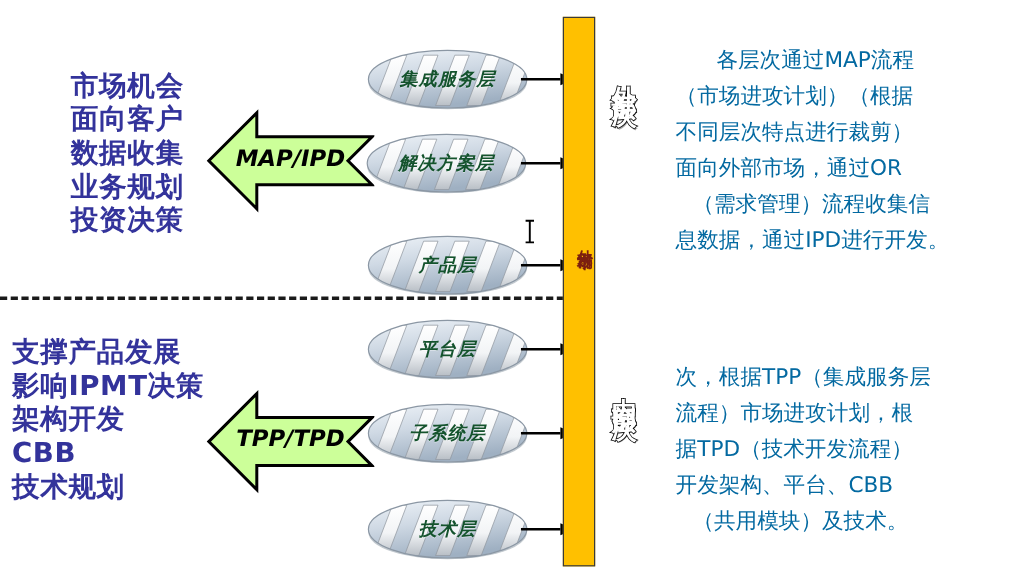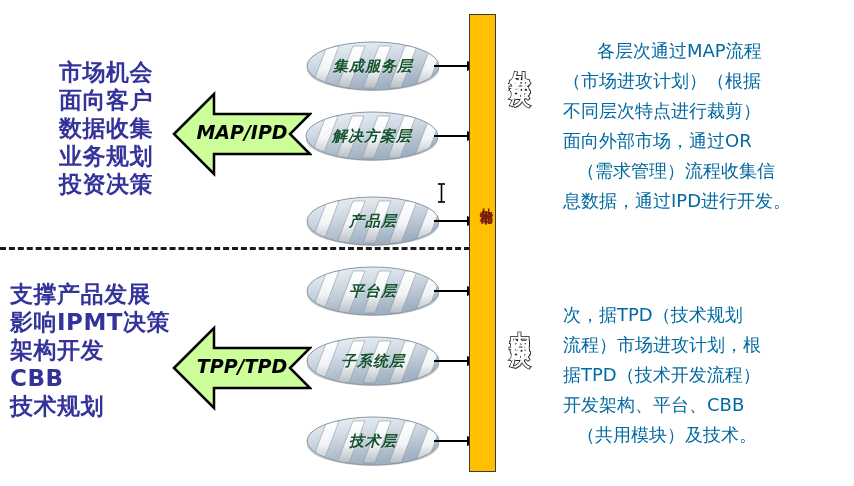--- a/index.html
+++ b/index.html
@@ -380,20 +380,20 @@
   <div class="para upper">
     <span class="ln ind">各层次通过MAP流程</span>
     <span class="ln">（市场进攻计划）（根据</span>
     <span class="ln">不同层次特点进行裁剪）</span>
     <span class="ln">面向外部市场，通过OR</span>
     <span class="ln ind2">（需求管理）流程收集信</span>
     <span class="ln">息数据，通过IPD进行开发。</span>
   </div>
 
   <div class="para lower">
-    <span class="ln">次，据TPD（技术规划</span>
+    <span class="ln">次，根据TPP（集成服务层</span>
     <span class="ln">流程）市场进攻计划，根</span>
     <span class="ln">据TPD（技术开发流程）</span>
     <span class="ln">开发架构、平台、CBB</span>
     <span class="ln ind2">（共用模块）及技术。</span>
   </div>
 
 </div>
 
 </body></html>

